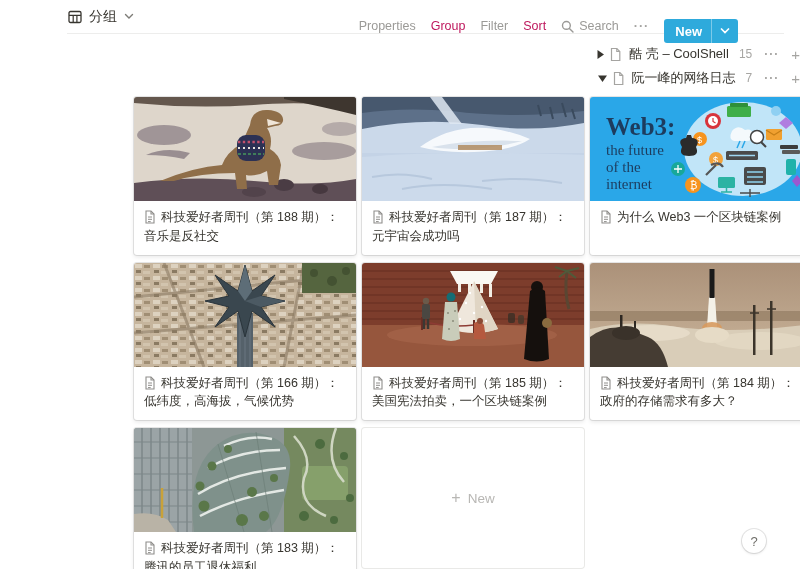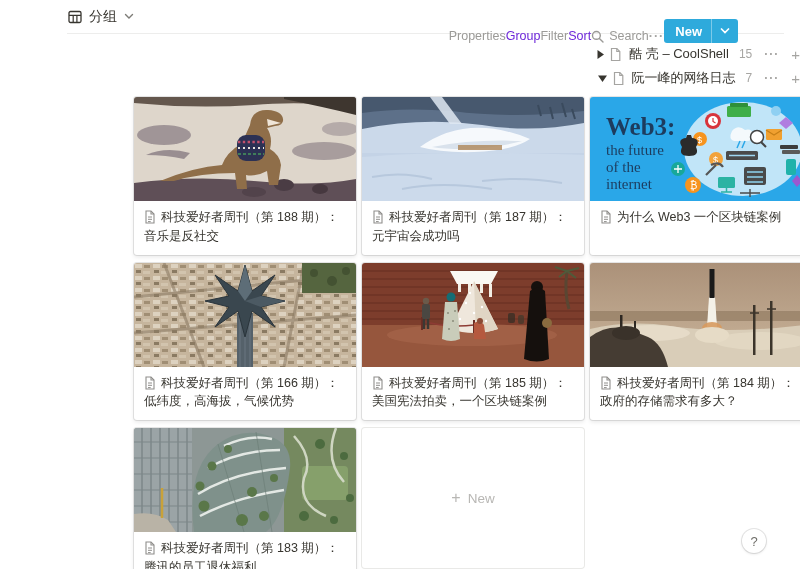--- a/index.html
+++ b/index.html
@@ -7,23 +7,23 @@
   body {
     width:800px; height:569px; overflow:hidden; background:#fff;
     font-family:"Liberation Sans","DejaVu Sans",sans-serif;
     color:#37352f; position:relative;
   }
   
   .topbar { display:flex; justify-content:space-between; align-items:center;
             padding:6px 62px 6px 68px; height:33px; }
   .view-title { display:flex; align-items:center; gap:7px; font-size:14px; font-weight:400; cursor:pointer; }
   .view-title svg { display:block; }
-  .toolbar { display:flex; align-items:flex-end; font-size:12.5px; color:#9b9a97;margin-top:29px; }
+  .toolbar { display:flex; align-items:flex-start; gap:15px; font-size:12.5px; color:#9b9a97;margin-top:29px; }
   .tb-link { cursor:pointer; white-space:nowrap; }
-  .tb-link.blue { color:#6d28d9; }
+  .tb-link.blue { color:#be185d; }
   .tb-search { display:flex; align-items:center; gap:5px; cursor:pointer; }
   .tb-more { letter-spacing:1px; font-weight:700; cursor:pointer; color:#a5a4a1; }
   .new-btn { display:flex; align-items:stretch; background:#2eaadc; color:#fff;
              border-radius:3px; height:24px; overflow:hidden; cursor:pointer;
              font-size:13px; font-weight:600; }
   .new-btn .nb-label { display:flex; align-items:center; padding:0 9px 0 11px; }
   .new-btn .nb-chev { display:flex; align-items:center; padding:0 8px;
                       border-left:1px solid rgba(255,255,255,0.38); }
   .hdivider { height:1px; background:#ededec; margin:0 16px 0 67px; }
 

